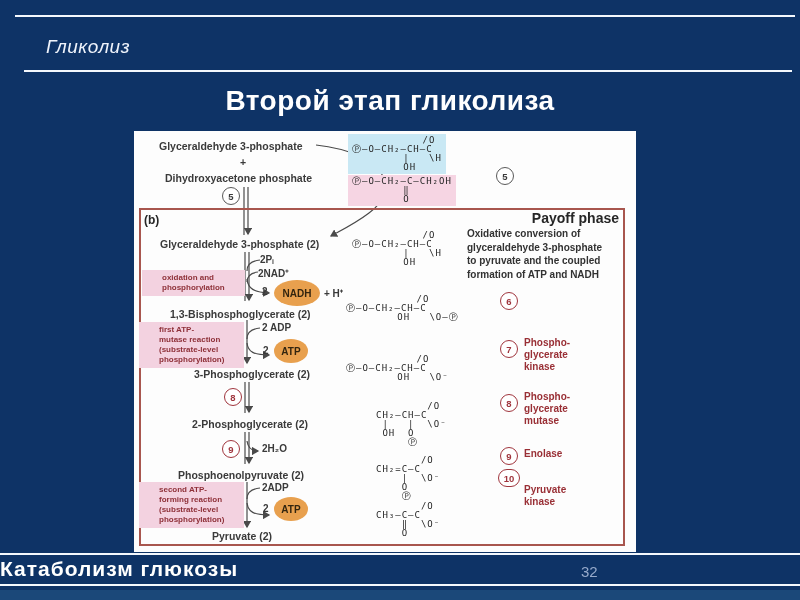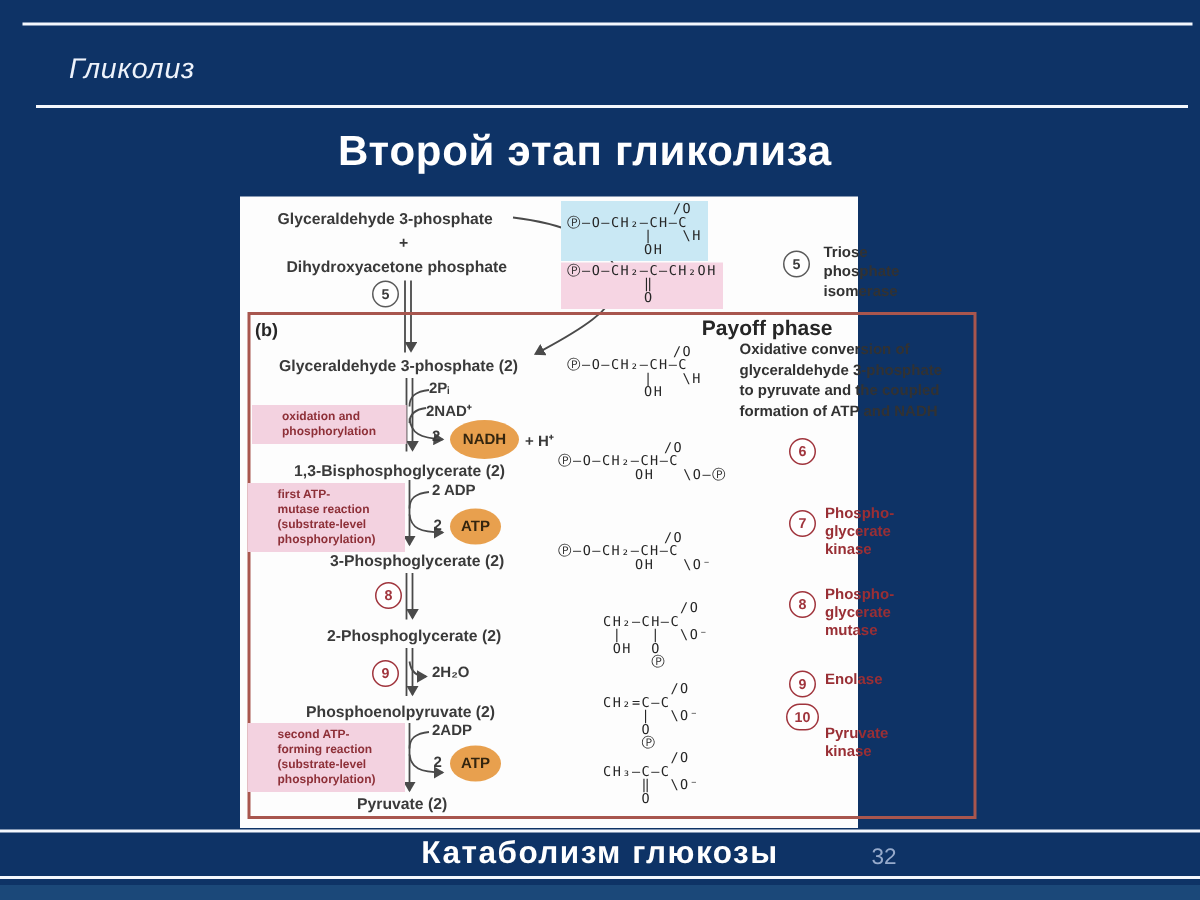--- a/index.html
+++ b/index.html
@@ -5,39 +5,39 @@
   html,body{margin:0;padding:0;}
   body{
     width:800px;height:600px;position:relative;overflow:hidden;
     background:#0e3366;
     font-family:"Liberation Sans",sans-serif;
   }
   .abs{position:absolute;}
   .rule{position:absolute;background:#f4f8fd;height:2px;}
   .hdr-title{position:absolute;left:46px;top:36px;color:#eef3fb;font-size:19px;font-style:italic;letter-spacing:.5px;}
   .main-title{position:absolute;left:0;top:85px;width:780px;text-align:center;color:#ffffff;font-size:28px;font-weight:bold;letter-spacing:.5px;}
-  .panel{position:absolute;left:160px;top:131px;width:412px;height:421px;background:#fdfdfd;}
+  .panel{position:absolute;left:134px;top:131px;width:502px;height:421px;background:#fdfdfd;}
   .payoff-box{position:absolute;left:5px;top:77px;width:482px;height:334px;border:2px solid #a8564e;background:transparent;}
   .met{position:absolute;font-size:10.5px;font-weight:bold;color:#3a3a3a;white-space:nowrap;}
   .cof{position:absolute;font-size:10px;font-weight:bold;color:#3a3a3a;white-space:nowrap;}
   .pinkbox{position:absolute;background:#f3d2e0;color:#8e3038;font-size:8px;font-weight:bold;line-height:10px;padding:3px 20px;white-space:pre;}
   .stepc{position:absolute;width:16px;height:16px;border-radius:50%;border:1.5px solid #a0353d;background:#fff;color:#a0353d;
          font-size:9.5px;font-weight:bold;display:flex;align-items:center;justify-content:center;}
   .stepc.gray{border-color:#5a5a5a;color:#3a3a3a;}
   .stepc.wide{width:20px;border-radius:9px;}
   .oval{position:absolute;background:#e8a04e;border-radius:50%;color:#33250f;font-weight:bold;font-size:10px;
         display:flex;align-items:center;justify-content:center;}
   .struct{position:absolute;font-family:"DejaVu Sans Mono",monospace;font-size:9px;line-height:9px;letter-spacing:1px;color:#262626;white-space:pre;}
   .hl-blue{background:#c9e8f4;padding:2px 4px;}
   .hl-pink{background:#f6d5e3;padding:2px 4px;}
   .desc{position:absolute;font-size:10px;font-weight:bold;color:#323232;line-height:13.5px;white-space:pre;}
   .enz{position:absolute;font-size:10px;font-weight:bold;color:#992f35;line-height:12px;white-space:pre;}
   .payoff-title{position:absolute;right:17px;top:79px;font-size:14px;font-weight:bold;color:#262626;}
   .b-label{position:absolute;left:10px;top:82px;font-size:12px;font-weight:bold;color:#262626;}
-  .footer-title{position:absolute;left:0;top:557px;width:800px;text-align:center;color:#ffffff;font-size:21px;font-weight:bold;letter-spacing:1px;}
+  .footer-title{position:absolute;left:0;top:557px;width:800px;text-align:left;color:#ffffff;font-size:21px;font-weight:bold;letter-spacing:1px;}
   .page-num{position:absolute;left:581px;top:563px;color:#96aacb;font-size:15px;}
   .footer-band{position:absolute;left:0;top:590px;width:800px;height:10px;background:#1b4879;}
 </style>
 </head>
 <body>
 
 <div class="rule" style="left:15px;top:15px;width:780px;"></div>
 <div class="hdr-title">Гликолиз</div>
 <div class="rule" style="left:24px;top:70px;width:768px;"></div>
 <div class="main-title">Второй этап гликолиза</div>
@@ -80,23 +80,20 @@
 
   <div class="struct hl-blue" style="left:214px;top:3px;">           /O
 Ⓟ—O—CH₂—CH—C
         |   \H
         OH</div>
   <div class="struct hl-pink" style="left:214px;top:44px;">Ⓟ—O—CH₂—C—CH₂OH
         ‖
         O</div>
 
   <div class="stepc gray" style="left:362px;top:36px;">5</div>
-  <div class="desc" style="left:389px;top:31px;line-height:13px;">Triose
-phosphate
-isomerase</div>
 
   <div class="payoff-box"></div>
   <div class="b-label">(b)</div>
   <div class="payoff-title">Payoff phase</div>
   <div class="desc" style="left:333px;top:96px;">Oxidative conversion of
 glyceraldehyde 3-phosphate
 to pyruvate and the coupled
 formation of ATP and NADH</div>
 
   <div class="met" style="left:26px;top:107px;">Glyceraldehyde 3-phosphate  (2)</div>

